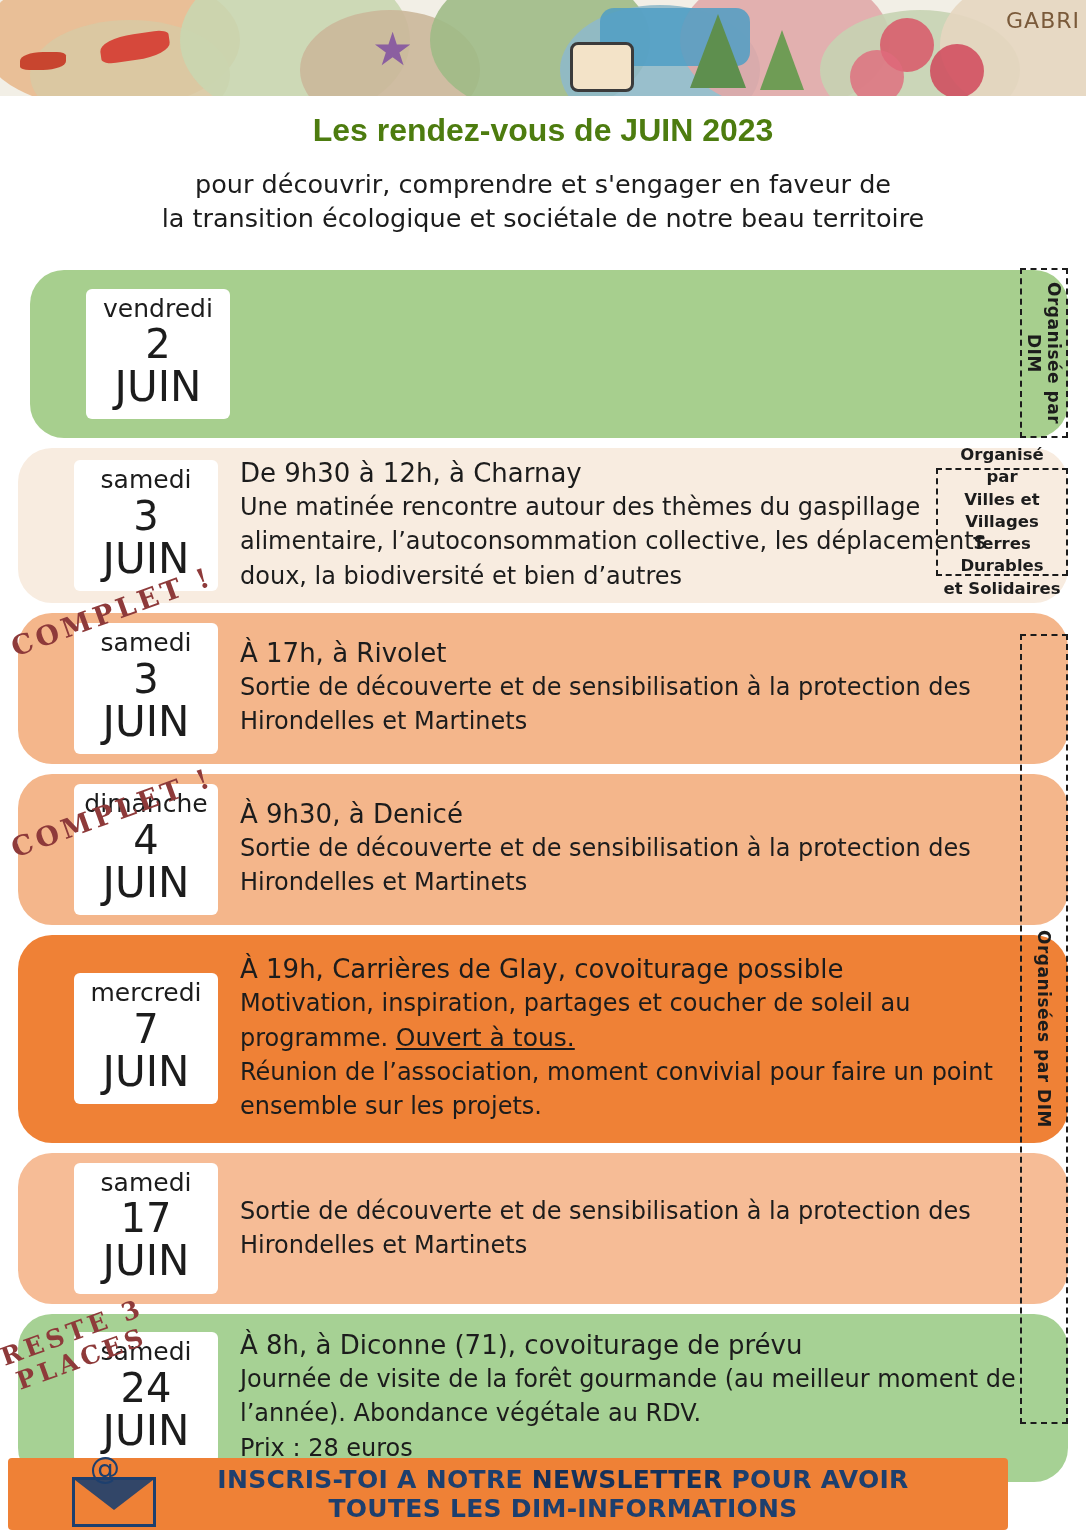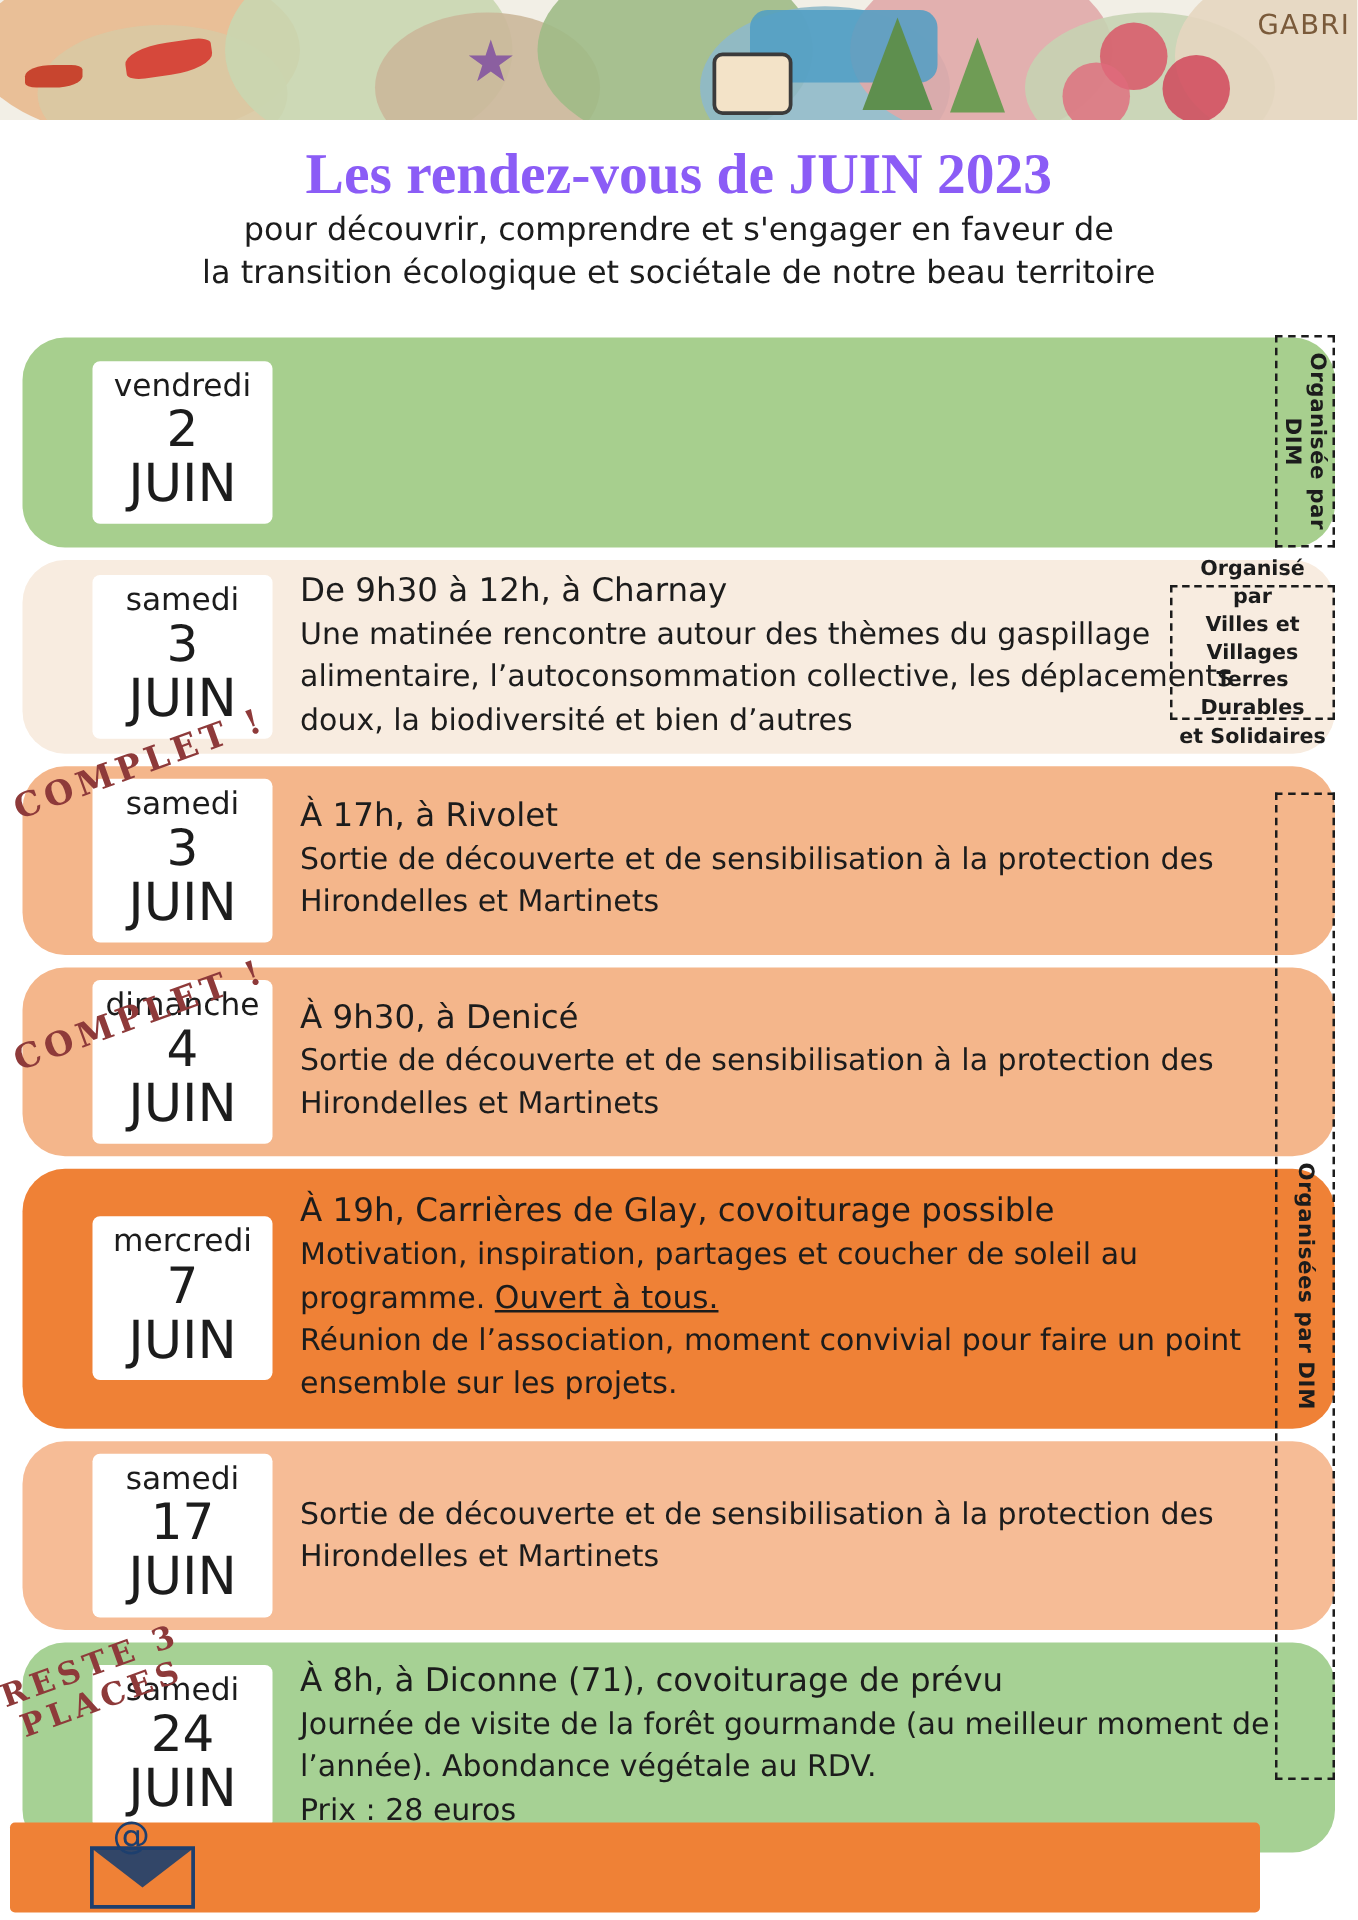--- a/index.html
+++ b/index.html
@@ -110,24 +110,24 @@
     border: 3px solid #3b3b3b;
     border-radius: 8px;
   }
 
   
   .title {
     position: absolute;
     top: 112px;
     width: 1086px;
     text-align: center;
-    font-family: Liberation Serif, serif;
+    font-family: Liberation Sans, sans-serif;
     font-weight: bold;
-    font-size: 46px;
-    color: #8b5cf6;
+    font-size: 32px;
+    color: #4d7c0f;
     letter-spacing: 0px;
   }
   .subtitle {
     position: absolute;
     top: 168px;
     width: 1086px;
     text-align: center;
     font-family: "DejaVu Sans", sans-serif;
     font-weight: normal;
     font-size: 25.5px;
@@ -347,21 +347,21 @@
 </div>
 
 <div class="title">Les rendez-vous de JUIN 2023</div>
 <div class="subtitle">
   <span>pour découvrir, comprendre et s'engager en faveur de</span>
   <span class="l2">la transition écologique et sociétale de notre beau territoire</span>
 </div>
 
 <div class="events">
 
-  <div class="event bg-green" style="min-height:168px;">
+  <div class="event bg-green" style="min-height:168px;margin-left:12px;">
     <div class="date-box">
       <div class="date-day">vendredi</div>
       <div class="date-num">2</div>
       <div class="date-month">JUIN</div>
     </div>
   </div>
 
   <div class="event bg-cream" style="min-height:155px;">
     <div class="date-box">
       <div class="date-day">samedi</div>
@@ -456,13 +456,16 @@
 
 <div class="org org3 org-vertical">
   <span>Organisées par DIM</span>
 </div>
 
 <div class="footer">
   <div class="footer-icon">
     <div class="env"></div>
     <div class="at-sign">@</div>
   </div>
+  <div class="footer-text">
+    <span>INSCRIS-TOI A NOTRE </span><span class="hl">NEWSLETTER</span><span> POUR AVOIR TOUTES LES DIM-INFORMATIONS</span>
+  </div>
 </div>
 
 </body></html>

